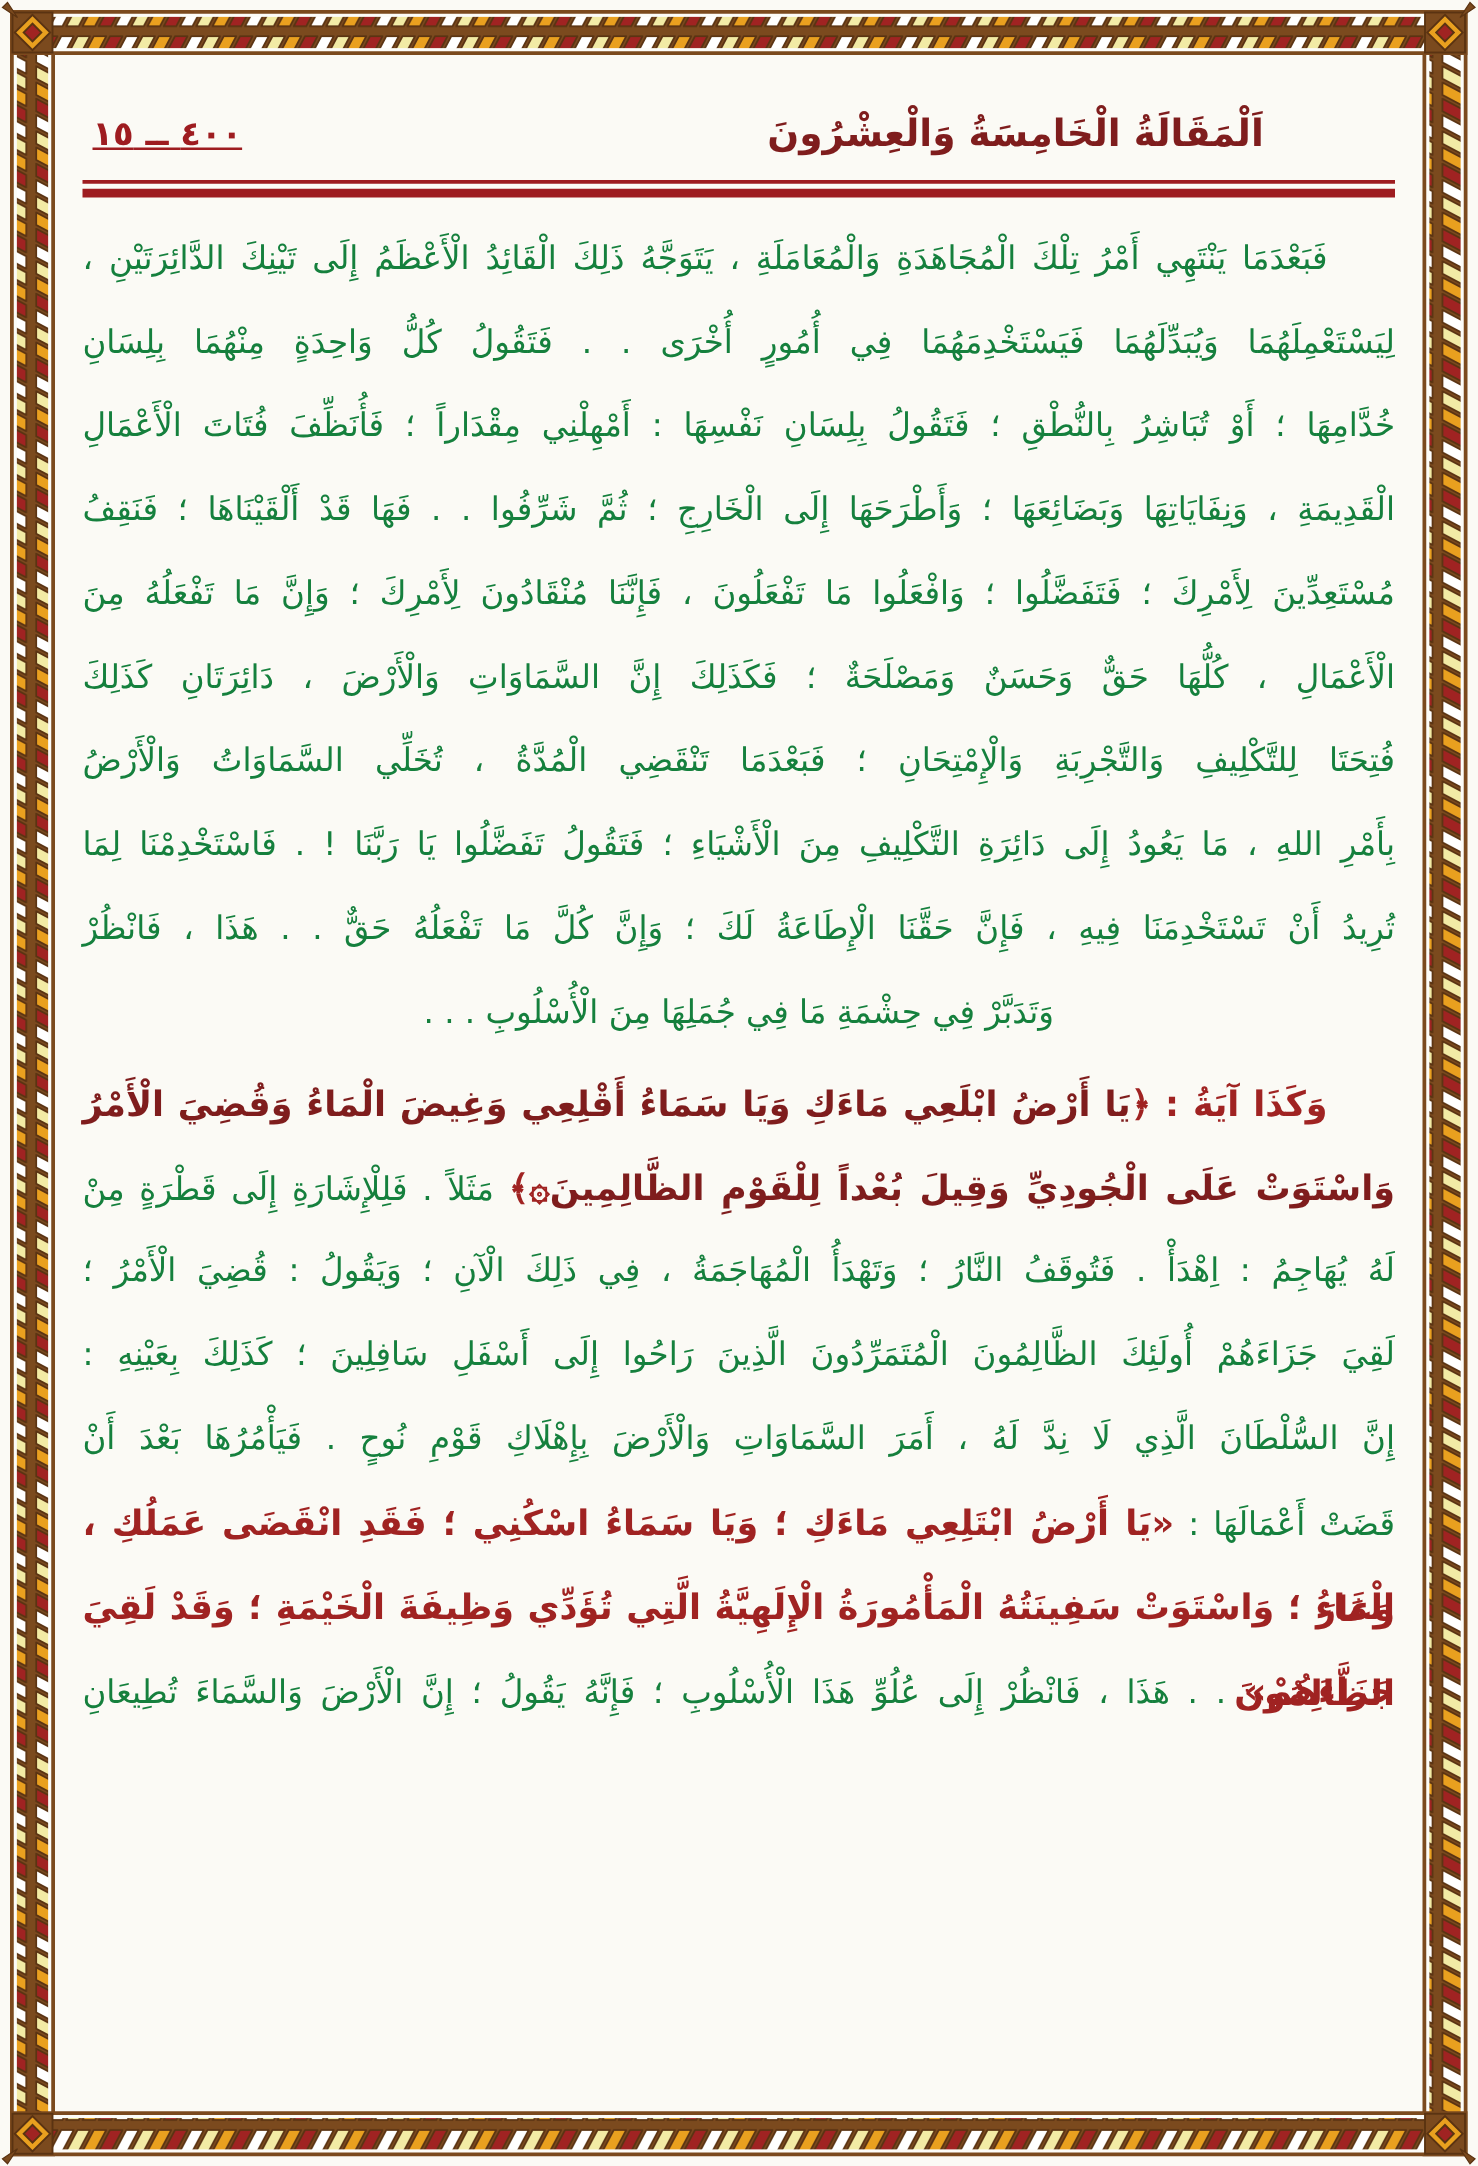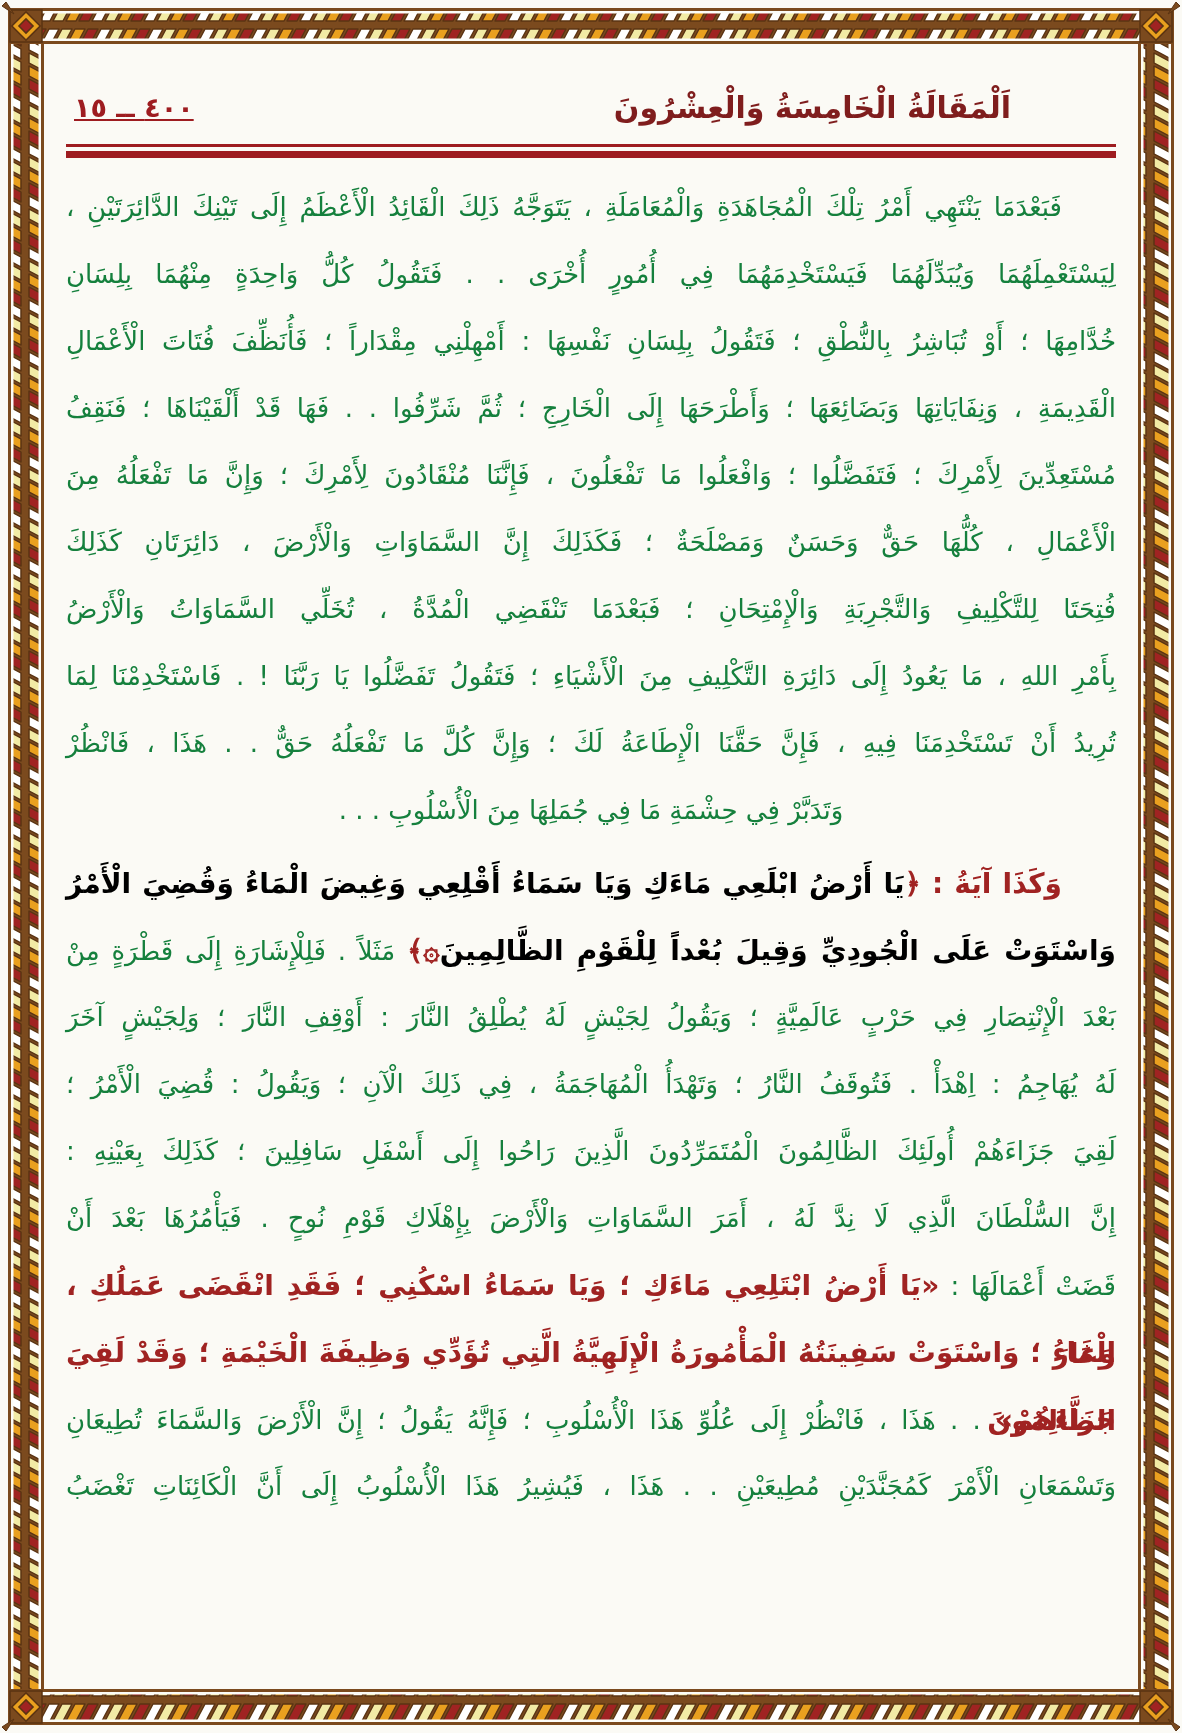--- a/index.html
+++ b/index.html
@@ -22,21 +22,21 @@
   .textbody{margin-top:16px;}
   .line{
     font-size:26px;line-height:67px;height:67px;color:#1A1A1A;
     text-align:justify;text-align-last:justify;
   }
   .line.center{text-align:center;text-align-last:center;}
   .line.indent{padding-right:54px;}
   .line.vgap{margin-top:6px;}
   .seg-black{color:#15803d;}
   .seg-red{color:#A02322;}
-  .seg-blue{color:#000000;margin-top:29px;}
+  .seg-blue{color:#7f1d1d;margin-top:29px;}
   .b{font-weight:bold;font-size:28px;}
 </style>
 </head>
 <body>
 
 <div class="page">
 
   <svg class="bframe" width="1182" height="1733" viewBox="0 0 1182 1733" aria-hidden="true">
     <defs>
       <pattern id="chH" width="52" height="25" patternUnits="userSpaceOnUse">
@@ -121,24 +121,22 @@
         <div class="line justify"><span class="seg-black">خُدَّامِهَا ؛ أَوْ تُبَاشِرُ بِالنُّطْقِ ؛ فَتَقُولُ بِلِسَانِ نَفْسِهَا : أَمْهِلْنِي مِقْدَاراً ؛ فَأُنَظِّفَ فُتَاتَ الْأَعْمَالِ</span></div>
         <div class="line justify"><span class="seg-black">الْقَدِيمَةِ ، وَنِفَايَاتِهَا وَبَضَائِعَهَا ؛ وَأَطْرَحَهَا إِلَى الْخَارِجِ ؛ ثُمَّ شَرِّفُوا . . فَهَا قَدْ أَلْقَيْنَاهَا ؛ فَنَقِفُ</span></div>
         <div class="line justify"><span class="seg-black">مُسْتَعِدِّينَ لِأَمْرِكَ ؛ فَتَفَضَّلُوا ؛ وَافْعَلُوا مَا تَفْعَلُونَ ، فَإِنَّنَا مُنْقَادُونَ لِأَمْرِكَ ؛ وَإِنَّ مَا تَفْعَلُهُ مِنَ</span></div>
         <div class="line justify"><span class="seg-black">الْأَعْمَالِ ، كُلُّهَا حَقٌّ وَحَسَنٌ وَمَصْلَحَةٌ ؛ فَكَذَلِكَ إِنَّ السَّمَاوَاتِ وَالْأَرْضَ ، دَائِرَتَانِ كَذَلِكَ</span></div>
         <div class="line justify"><span class="seg-black">فُتِحَتَا لِلتَّكْلِيفِ وَالتَّجْرِبَةِ وَالْإِمْتِحَانِ ؛ فَبَعْدَمَا تَنْقَضِي الْمُدَّةُ ، تُخَلِّي السَّمَاوَاتُ وَالْأَرْضُ</span></div>
         <div class="line justify"><span class="seg-black">بِأَمْرِ اللهِ ، مَا يَعُودُ إِلَى دَائِرَةِ التَّكْلِيفِ مِنَ الْأَشْيَاءِ ؛ فَتَقُولُ تَفَضَّلُوا يَا رَبَّنَا ! . فَاسْتَخْدِمْنَا لِمَا</span></div>
         <div class="line justify"><span class="seg-black">تُرِيدُ أَنْ تَسْتَخْدِمَنَا فِيهِ ، فَإِنَّ حَقَّنَا الْإِطَاعَةُ لَكَ ؛ وَإِنَّ كُلَّ مَا تَفْعَلُهُ حَقٌّ . . هَذَا ، فَانْظُرْ</span></div>
         <div class="line center"><span class="seg-black">وَتَدَبَّرْ فِي حِشْمَةِ مَا فِي جُمَلِهَا مِنَ الْأُسْلُوبِ . . .</span></div>
         <div class="line justify indent vgap"><span class="seg-red b">وَكَذَا آيَةُ : ﴿</span><span class="seg-blue b">يَا أَرْضُ ابْلَعِي مَاءَكِ وَيَا سَمَاءُ أَقْلِعِي وَغِيضَ الْمَاءُ وَقُضِيَ الْأَمْرُ</span></div>
         <div class="line justify"><span class="seg-blue b">وَاسْتَوَتْ عَلَى الْجُودِيِّ وَقِيلَ بُعْداً لِلْقَوْمِ الظَّالِمِينَ</span><span class="seg-red b">۞﴾</span><span class="seg-black"> مَثَلاً . فَلِلْإِشَارَةِ إِلَى قَطْرَةٍ مِنْ</span></div>
-        <div class="line justify"><span class="seg-black">بَعْدَ الْإِنْتِصَارِ فِي حَرْبٍ عَالَمِيَّةٍ ؛ وَيَقُولُ لِجَيْشٍ لَهُ يُطْلِقُ النَّارَ : أَوْقِفِ النَّارَ ؛ وَلِجَيْشٍ آخَرَ</span></div>
         <div class="line justify"><span class="seg-black">لَهُ يُهَاجِمُ : اِهْدَأْ . فَتُوقَفُ النَّارُ ؛ وَتَهْدَأُ الْمُهَاجَمَةُ ، فِي ذَلِكَ الْآنِ ؛ وَيَقُولُ : قُضِيَ الْأَمْرُ ؛</span></div>
         <div class="line justify"><span class="seg-black">لَقِيَ جَزَاءَهُمْ أُولَئِكَ الظَّالِمُونَ الْمُتَمَرِّدُونَ الَّذِينَ رَاحُوا إِلَى أَسْفَلِ سَافِلِينَ ؛ كَذَلِكَ بِعَيْنِهِ :</span></div>
         <div class="line justify"><span class="seg-black">إِنَّ السُّلْطَانَ الَّذِي لَا نِدَّ لَهُ ، أَمَرَ السَّمَاوَاتِ وَالْأَرْضَ بِإِهْلَاكِ قَوْمِ نُوحٍ . فَيَأْمُرُهَا بَعْدَ أَنْ</span></div>
         <div class="line justify"><span class="seg-black">قَضَتْ أَعْمَالَهَا : </span><span class="seg-red b">«يَا أَرْضُ ابْتَلِعِي مَاءَكِ ؛ وَيَا سَمَاءُ اسْكُنِي ؛ فَقَدِ انْقَضَى عَمَلُكِ ، وَغَارَ</span></div>
         <div class="line justify"><span class="seg-red b">الْمَاءُ ؛ وَاسْتَوَتْ سَفِينَتُهُ الْمَأْمُورَةُ الْإِلَهِيَّةُ الَّتِي تُؤَدِّي وَظِيفَةَ الْخَيْمَةِ ؛ وَقَدْ لَقِيَ الظَّالِمُونَ</span></div>
         <div class="line justify"><span class="seg-red b">جَزَاءَهُمْ»</span><span class="seg-black"> . . هَذَا ، فَانْظُرْ إِلَى عُلُوِّ هَذَا الْأُسْلُوبِ ؛ فَإِنَّهُ يَقُولُ ؛ إِنَّ الْأَرْضَ وَالسَّمَاءَ تُطِيعَانِ</span></div>
-        <div class="line justify"><span class="seg-black">وَتَسْمَعَانِ الْأَمْرَ كَمُجَنَّدَيْنِ مُطِيعَيْنِ . . هَذَا ، فَيُشِيرُ هَذَا الْأُسْلُوبُ إِلَى أَنَّ الْكَائِنَاتِ تَغْضَبُ</span></div>
       </div>
 
   </div>
 </div>
 
 </body></html>

